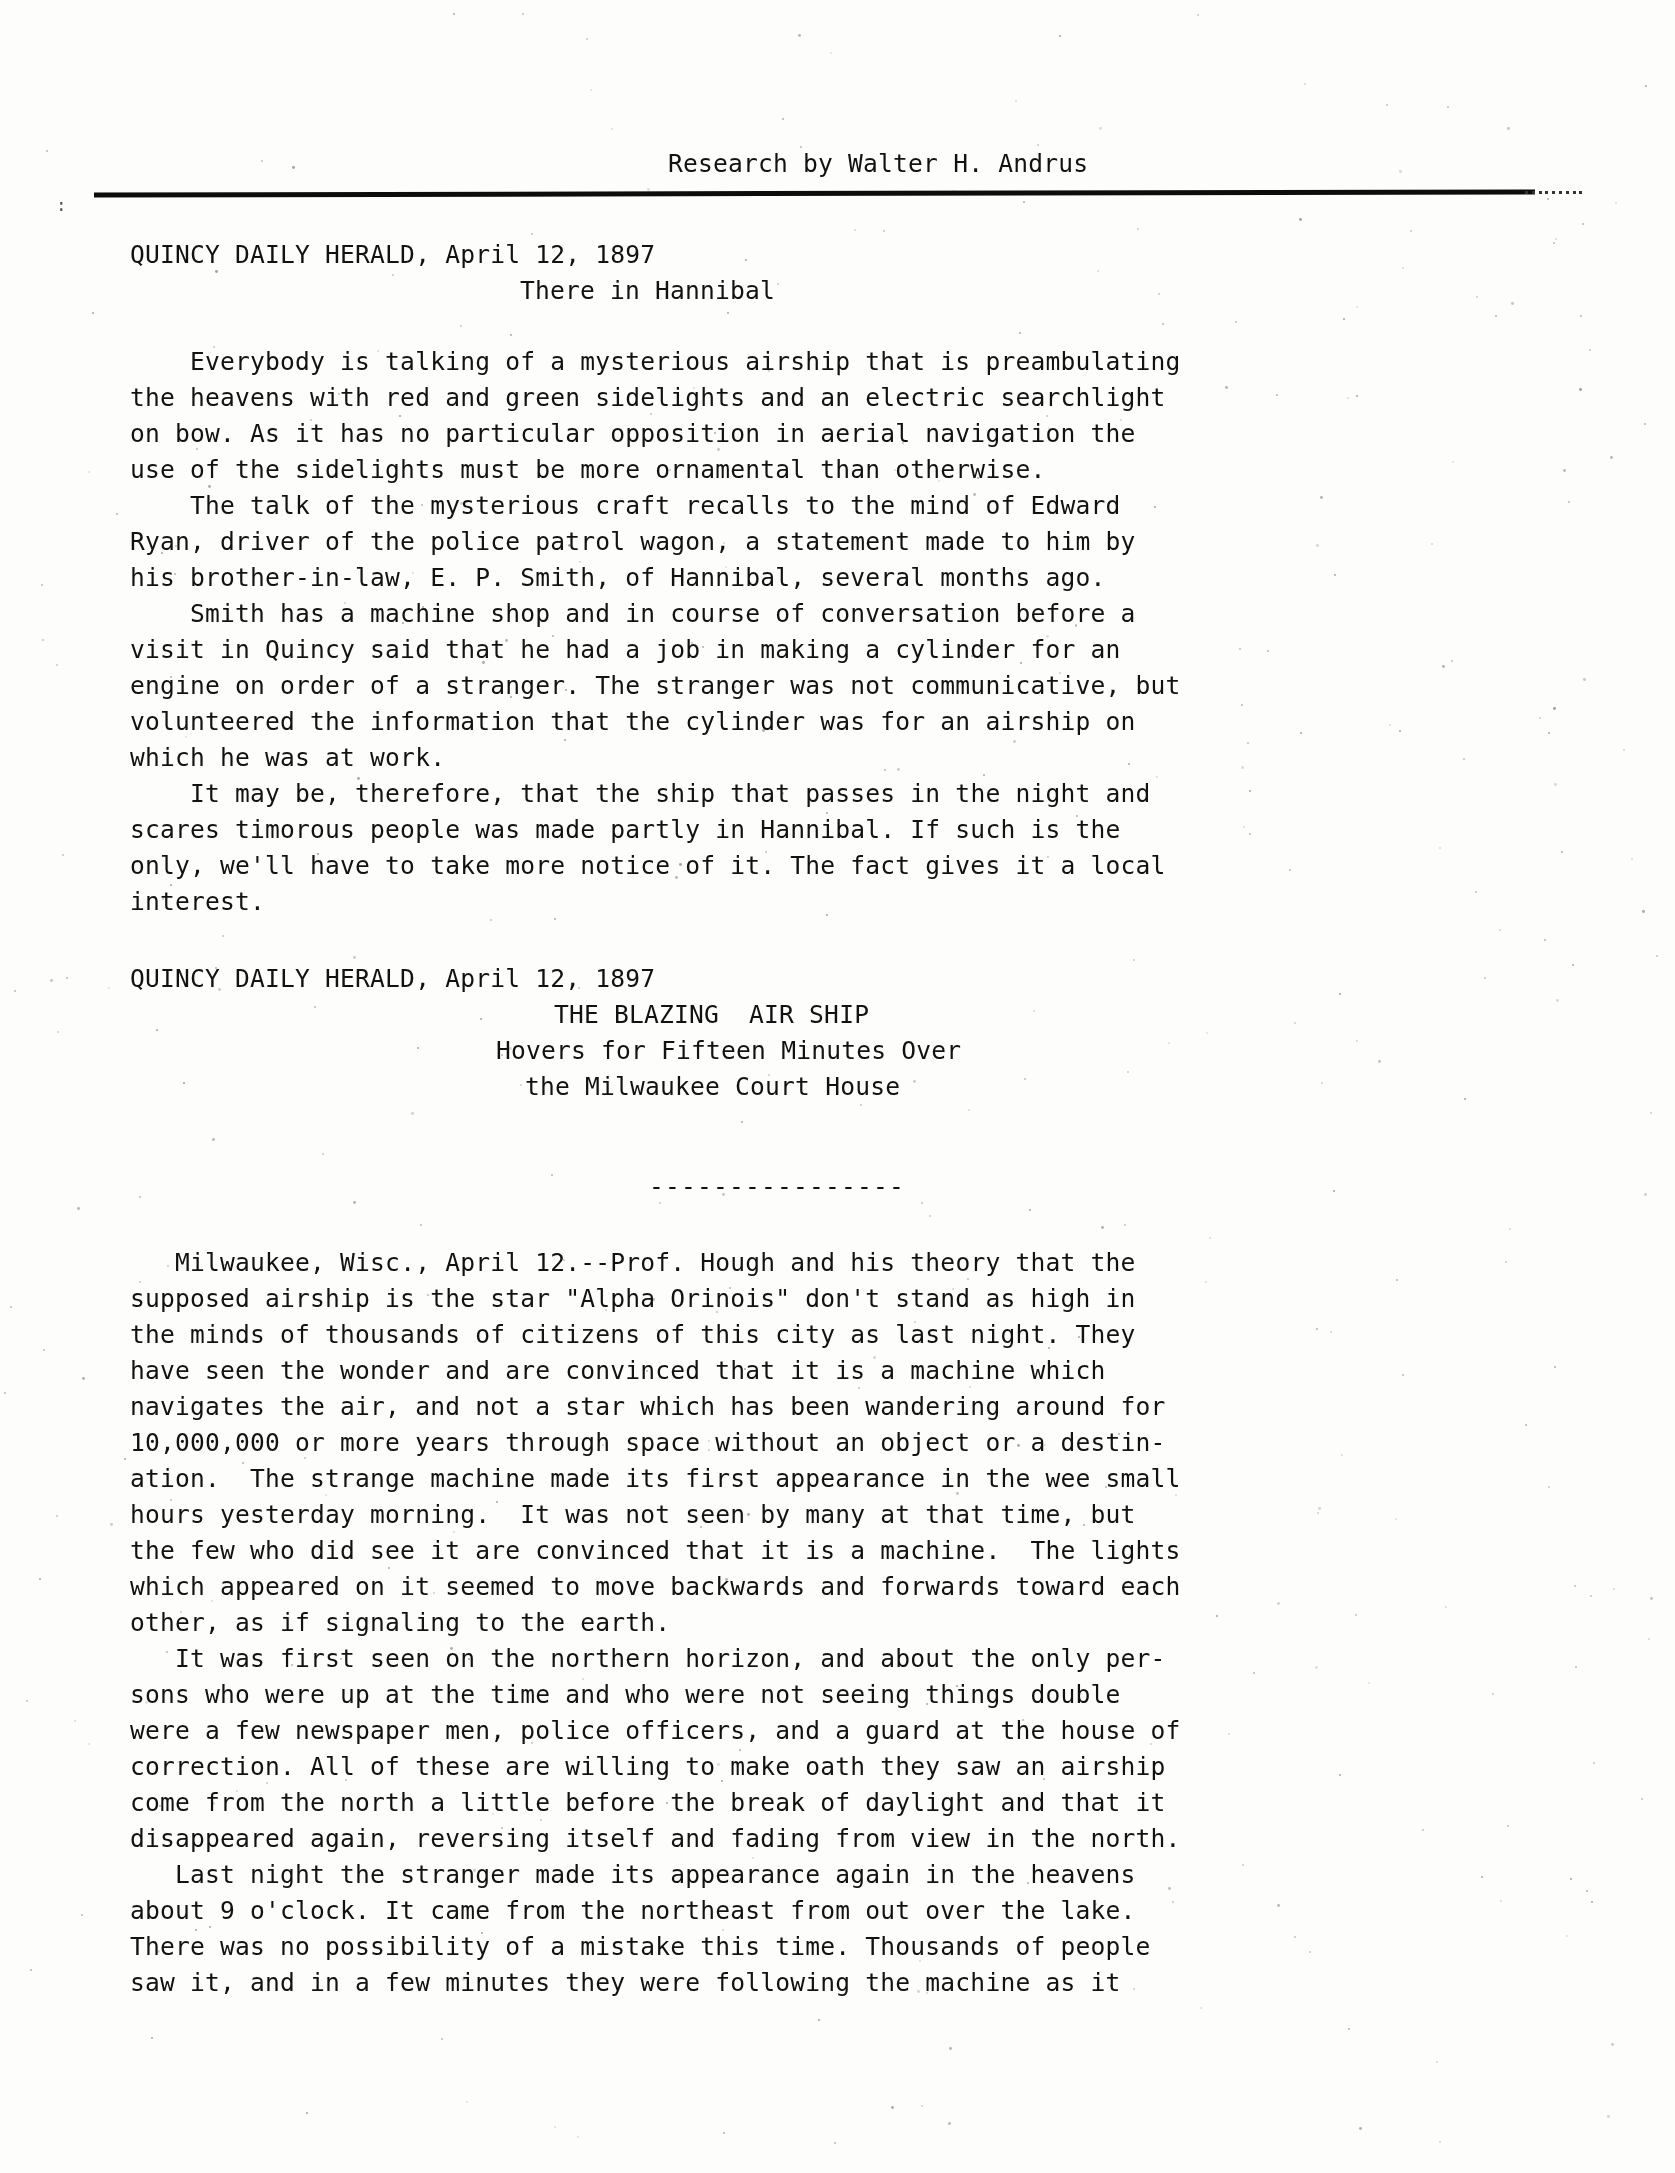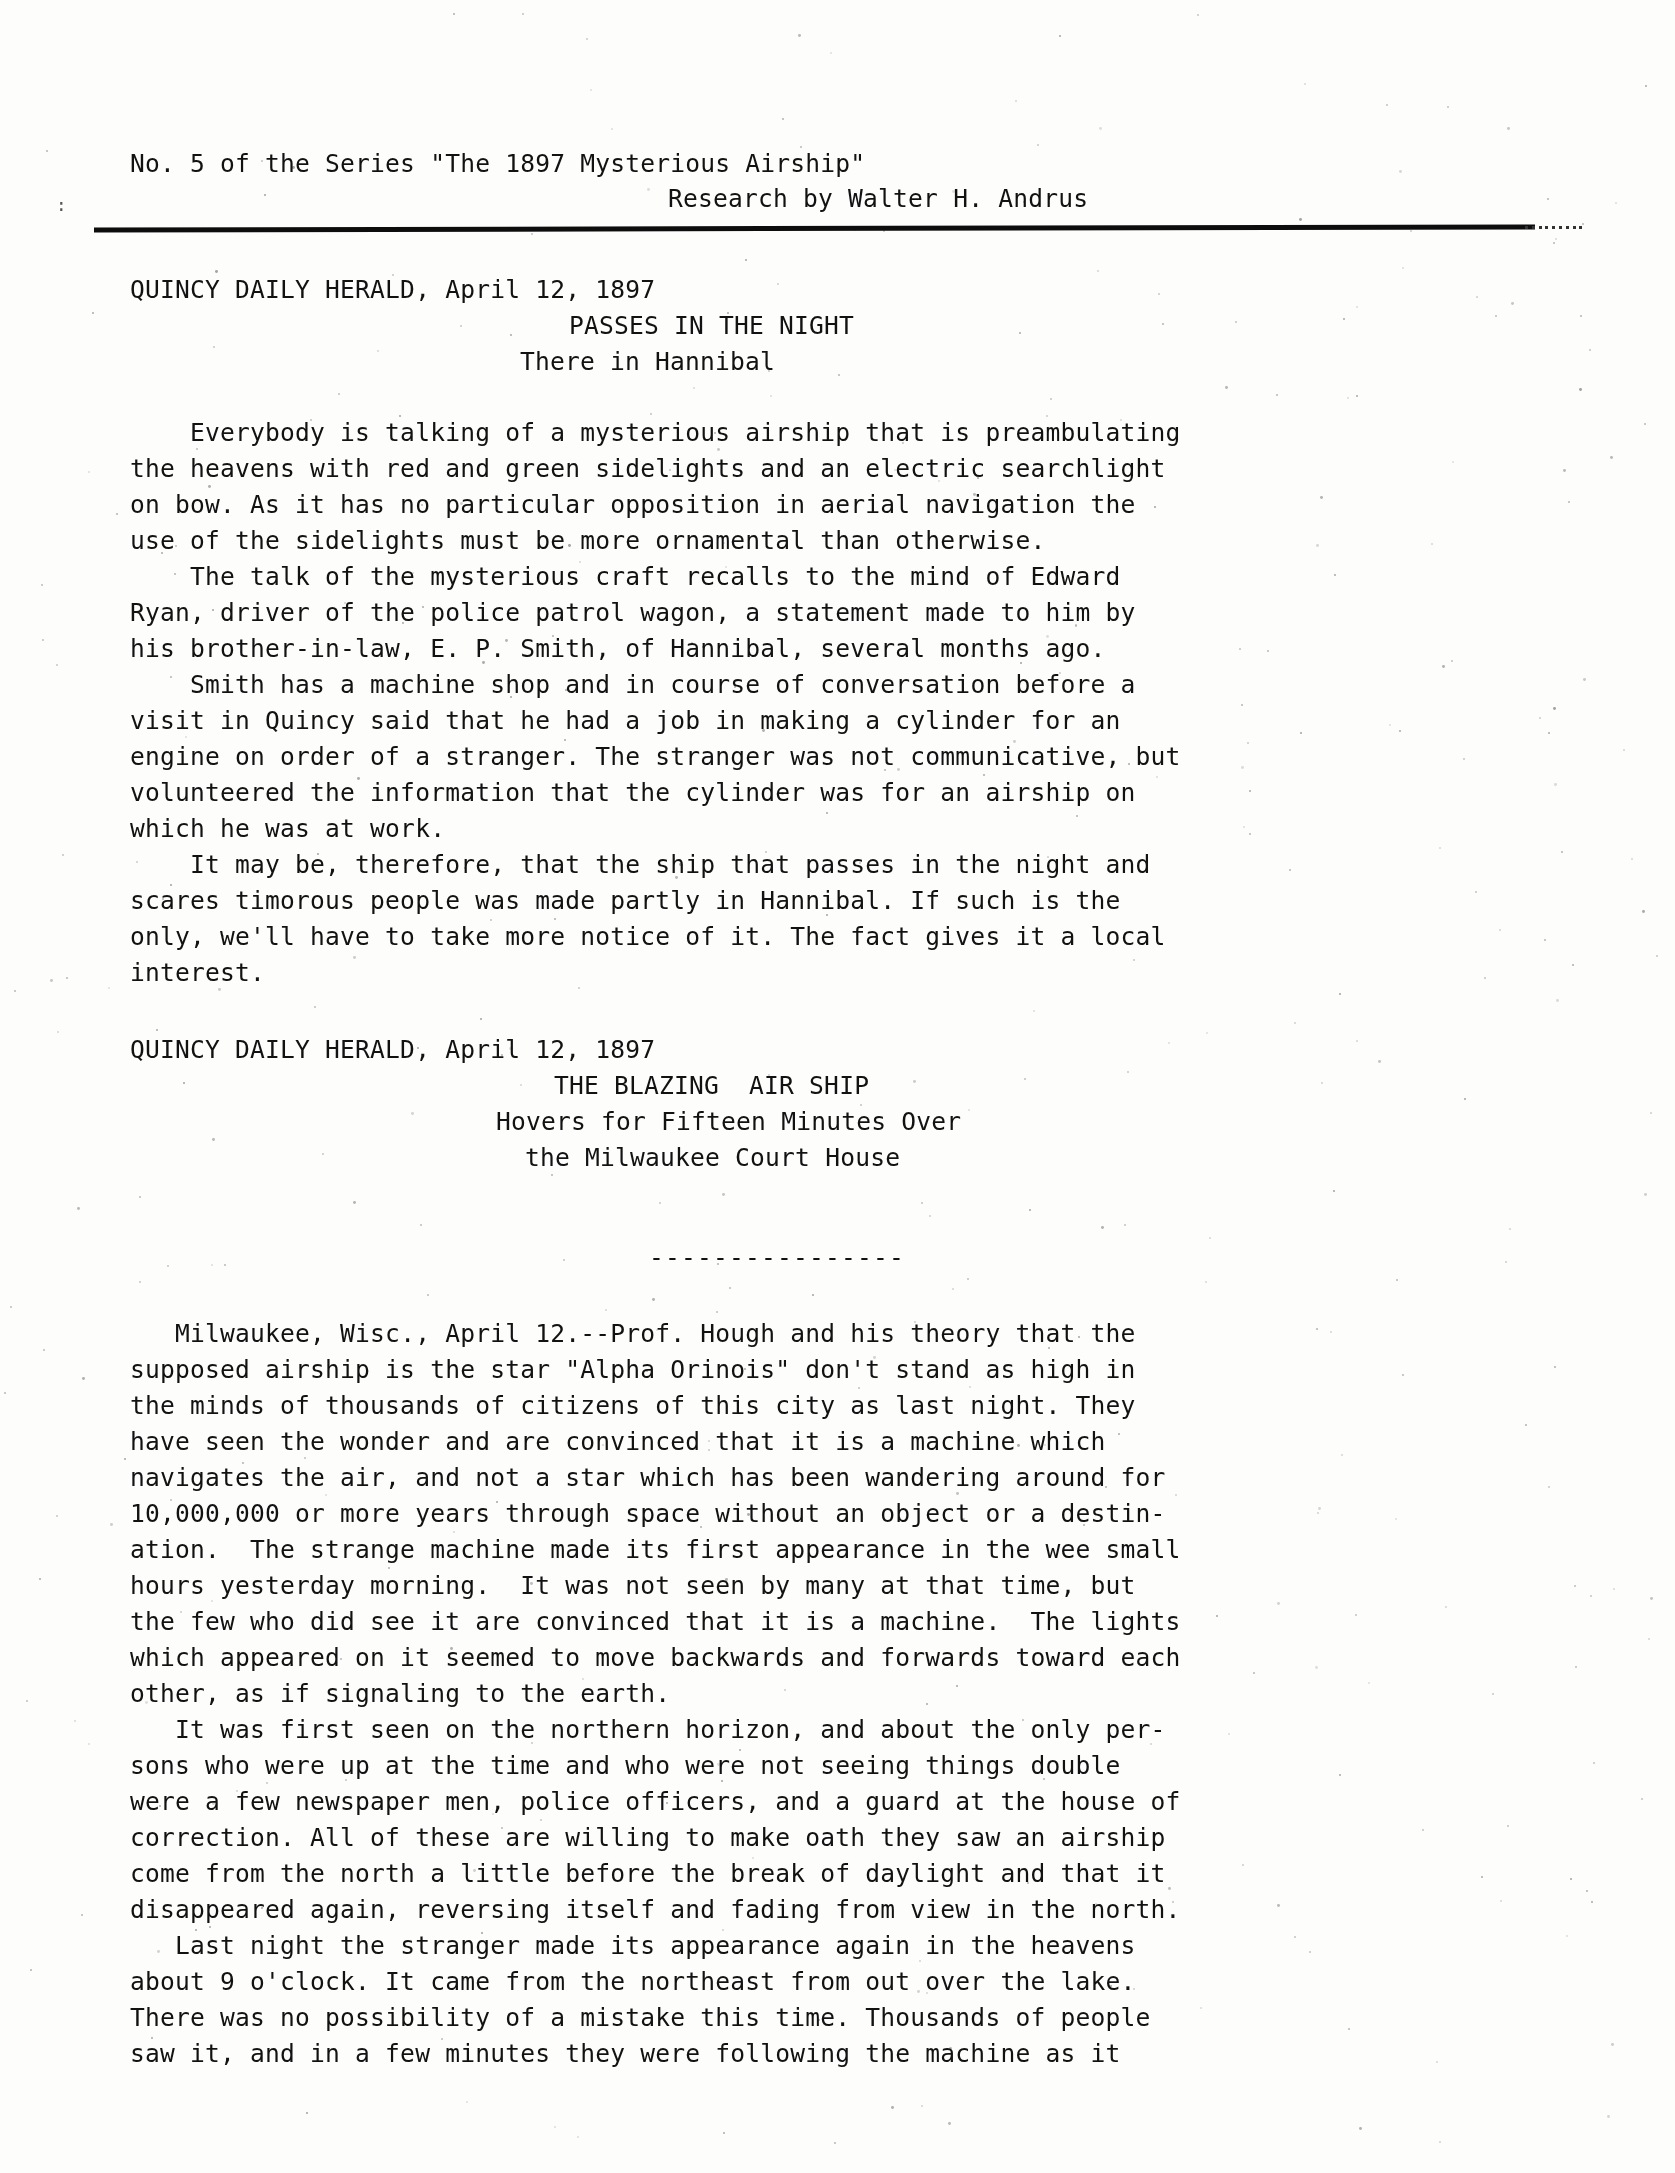--- a/index.html
+++ b/index.html
@@ -513,33 +513,31 @@
       <span style="left:646px;top:1370px;width:2px;height:2px;opacity:0.64"></span>
       <span style="left:656px;top:1329px;width:2px;height:2px;opacity:0.26"></span>
       <span style="left:838px;top:374px;width:2px;height:2px;opacity:0.62"></span>
       <span style="left:211px;top:1600px;width:2px;height:2px;opacity:0.28"></span>
     </div>
 
   <div class="lead-tick">:</div>
 
   <div class="doc">
 
-    <div class="mono hdr-line1">No. 5 of the Series "The 1897 Mysterious Airship"</div>
     <div class="mono hdr-line2">Research by Walter H. Andrus</div>
 
     <div class="rule-wrap">
       <div class="rule"></div>
       <div class="rule-tail"></div>
     </div>
 
     <div class="sp-2"></div>
 
     <div class="block">
       <div class="mono art-title">QUINCY DAILY HERALD, April 12, 1897</div>
-      <div class="mono hl" style="padding-left:439px">PASSES IN THE NIGHT</div>
       <div class="mono hl" style="padding-left:390px">There in Hannibal</div>
 
       <div class="sp-3"></div>
 
       <div class="mono">    Everybody is talking of a mysterious airship that is preambulating
 the heavens with red and green sidelights and an electric searchlight
 on bow. As it has no particular opposition in aerial navigation the
 use of the sidelights must be more ornamental than otherwise.</div>
       <div class="mono">    The talk of the mysterious craft recalls to the mind of Edward
 Ryan, driver of the police patrol wagon, a statement made to him by

